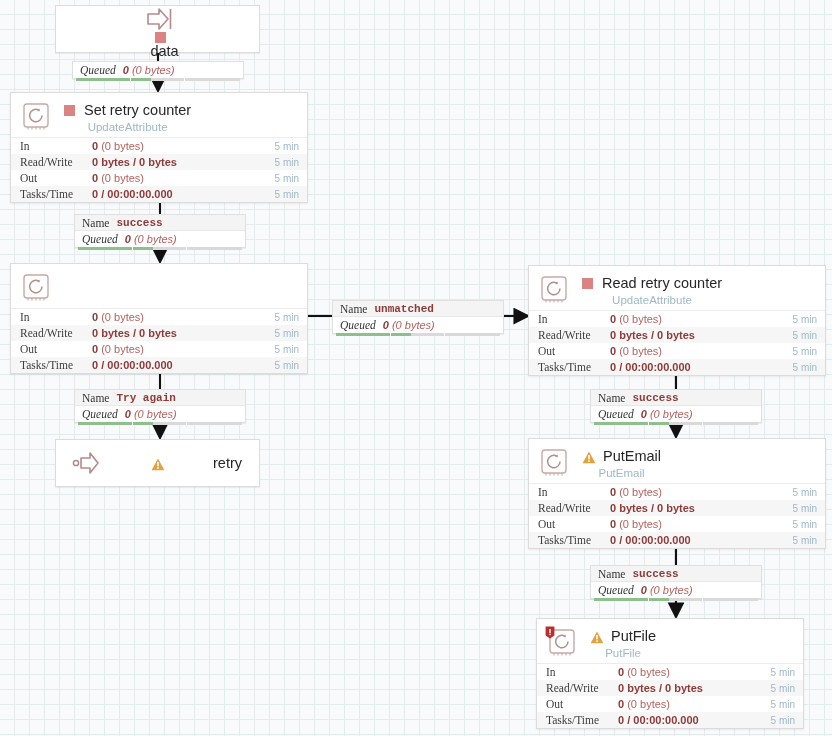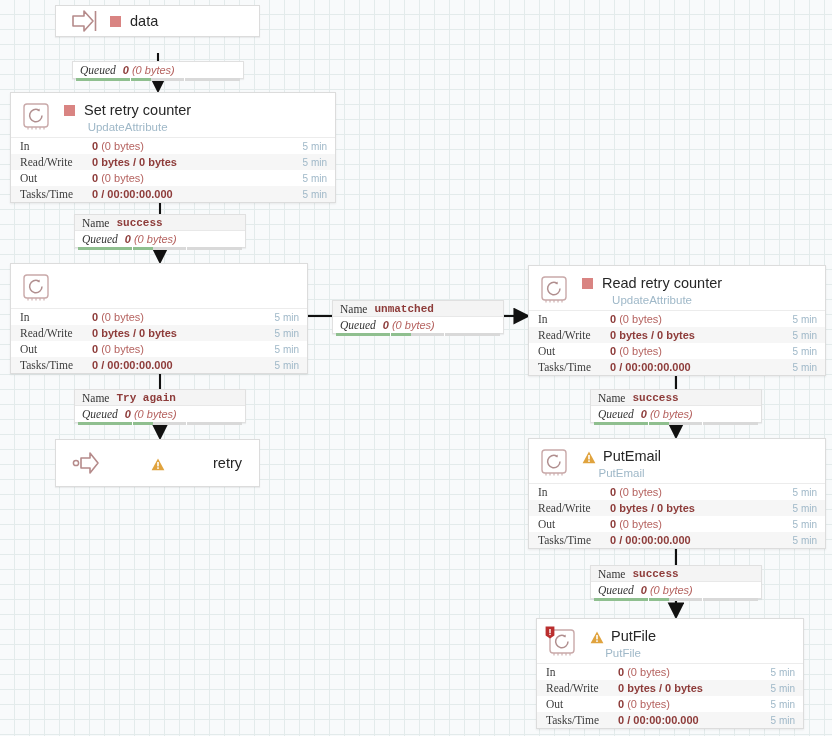--- a/index.html
+++ b/index.html
@@ -77,21 +77,21 @@
       <line x1="160" y1="405" x2="160" y2="435" marker-end="url(#ah)"></line>
       <line x1="308" y1="316" x2="332" y2="316"></line>
       <line x1="504" y1="316" x2="525" y2="316" marker-end="url(#ah)"></line>
       <line x1="676" y1="376" x2="676" y2="389"></line>
       <line x1="676" y1="405" x2="676" y2="434" marker-end="url(#ah)"></line>
       <line x1="676" y1="549" x2="676" y2="565"></line>
       <line x1="676" y1="581" x2="676" y2="614" marker-end="url(#ah)"></line>
     </g>
   </svg>
 
-  <div class="node port" style="left:55px;top:5px;width:205px;height:32px;">
+  <div class="node port" style="left:55px;top:5px;width:205px;height:48px;flex-direction:column;">
     <span class="port-icon">
       <svg viewBox="0 0 30 26" width="30" height="26">
         <path d="M3,8 L14,8 L14,3 L23,13 L14,23 L14,18 L3,18 Z" fill="none" stroke="#b58a8a" stroke-width="1.6" stroke-linejoin="round"></path>
         <line x1="25.5" y1="3" x2="25.5" y2="23" stroke="#b58a8a" stroke-width="1.6"></line>
       </svg>
     </span>
     <span class="sq"></span>
     <span class="port-name">data</span>
   </div>
 
@@ -100,21 +100,21 @@
       <span class="ck">Queued</span>
       <span class="cvq"><b>0</b> <span>(0 bytes)</span></span>
     </div>
     <div class="pbar">
         <i></i>
       <span class="ptick" style="left:33%"></span>
         <span class="ptick" style="left:66%"></span>
     </div>
   </div>
 
-  <div class="node proc" style="left:10px;top:92px;width:326px;">
+  <div class="node proc" style="left:10px;top:92px;width:298px;">
     <div class="proc-head">
       <span class="proc-chip">
         <svg viewBox="0 0 32 30" width="32" height="30">
           <rect x="3" y="2" width="24" height="23" rx="3" fill="#fff" stroke="#c9a9a9" stroke-width="1.4"></rect>
           <path d="M21,13.5 a6.2,6.2 0 1,1 -3.2,-5.4" fill="none" stroke="#b08e8e" stroke-width="1.5"></path>
           <path d="M18.6,6.6 l0.2,2.6 l-2.6,-0.2 z" fill="#b08e8e"></path>
           <g stroke="#c9a9a9" stroke-width="1.1">
             <line x1="7" y1="25" x2="7" y2="27.4"></line>
               <line x1="11" y1="25" x2="11" y2="27.4"></line>
             <line x1="15" y1="25" x2="15" y2="27.4"></line>

